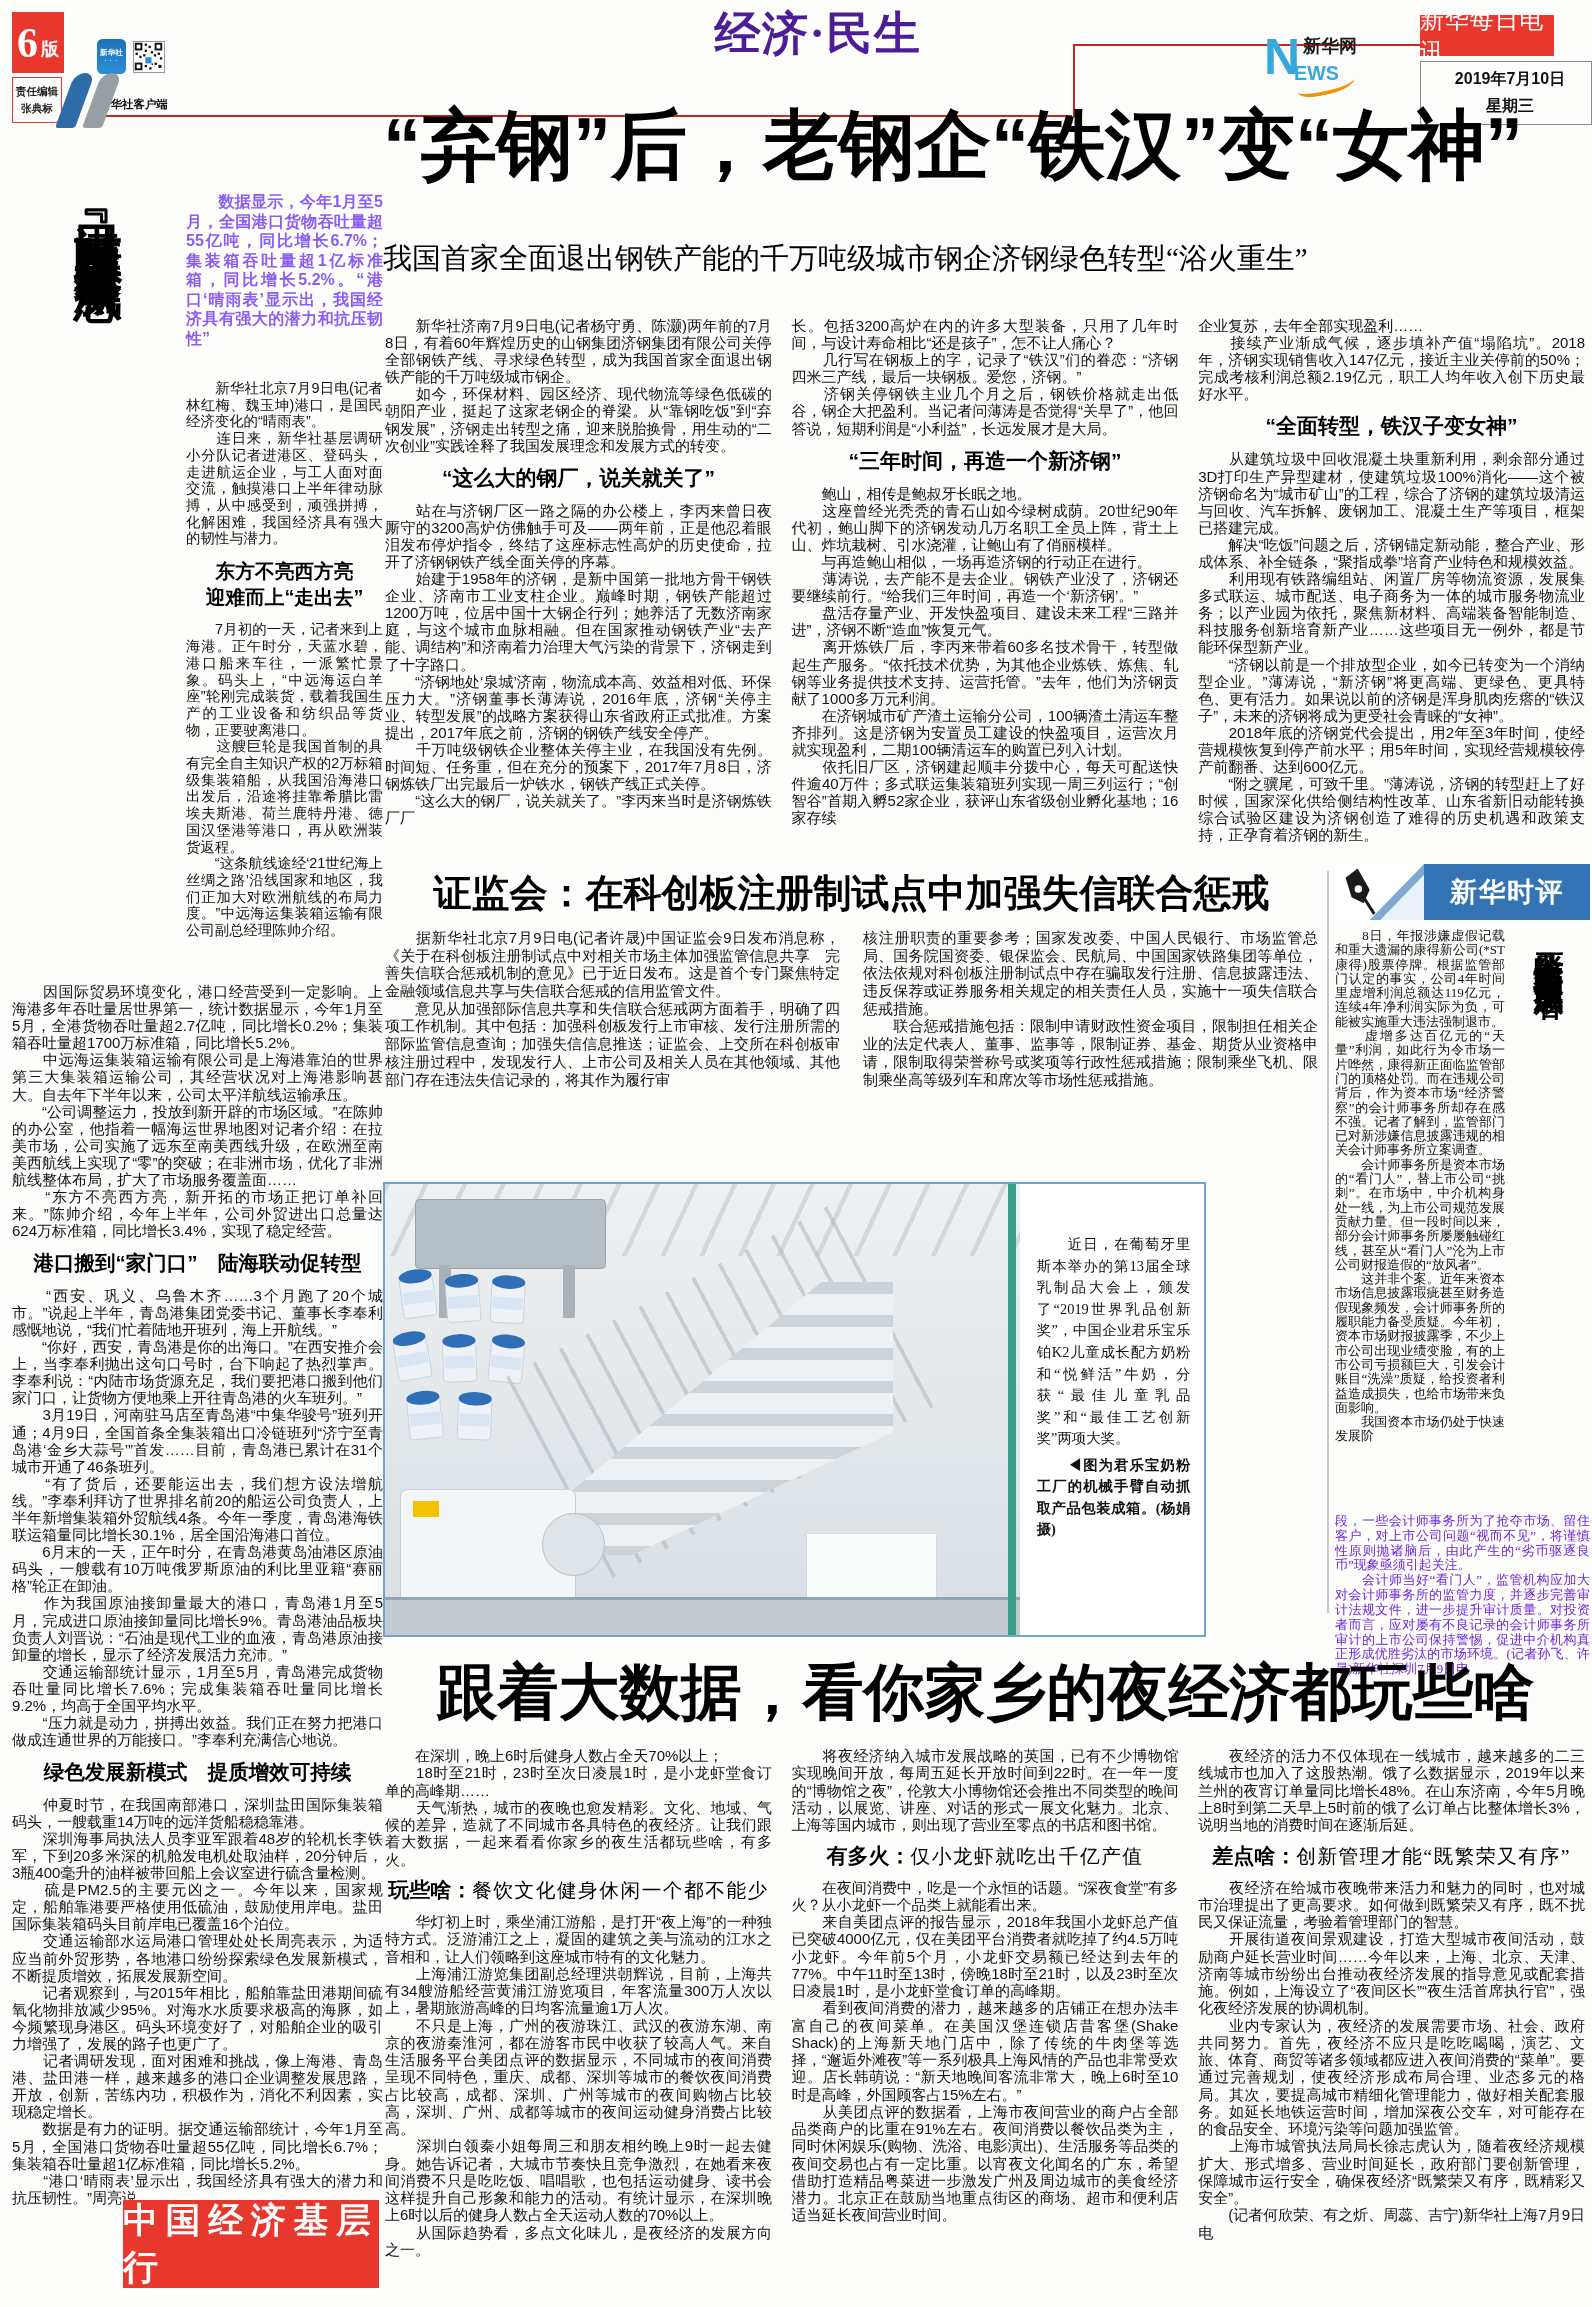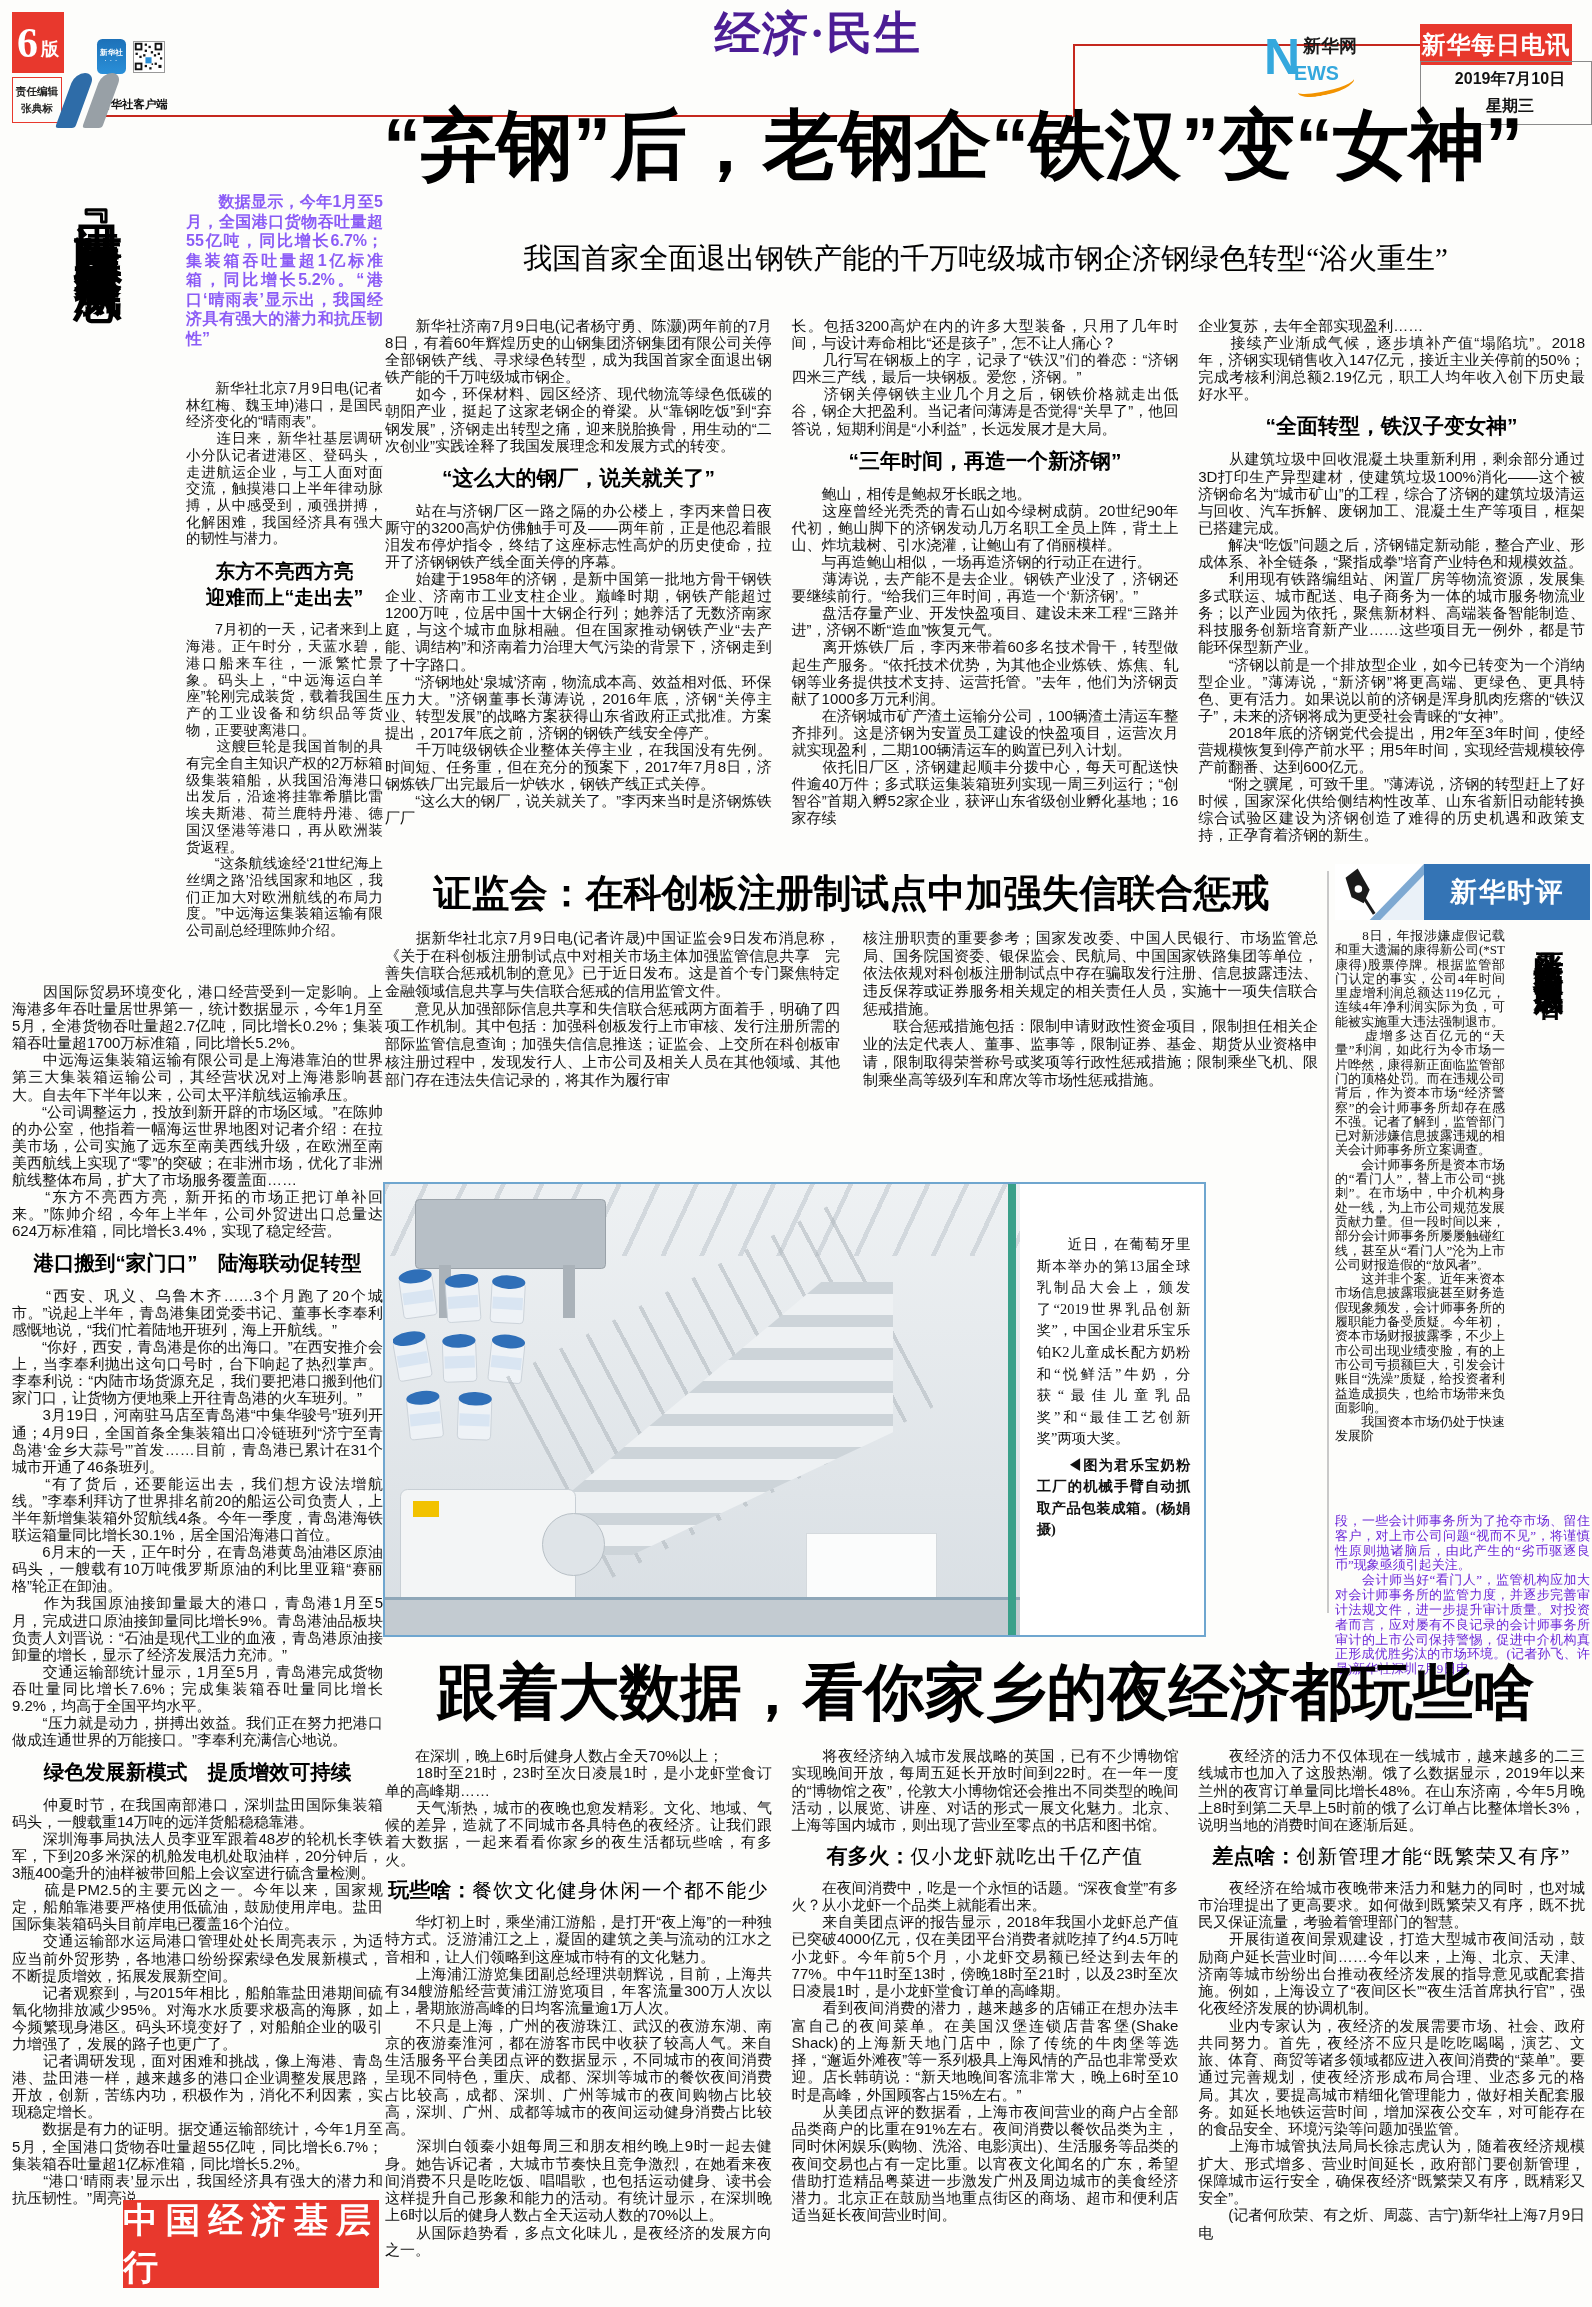--- a/index.html
+++ b/index.html
@@ -25,23 +25,23 @@
     font-size:11.4px;font-weight:bold;color:#111;}
   .hline{position:absolute;background:#c5281e;}
   .section-title{position:absolute;left:636px;top:3px;width:364px;text-align:center;
     font-family:"Liberation Serif",serif;font-size:46px;font-weight:900;color:#4c1d95;letter-spacing:1.5px;}
   .news-logo{position:absolute;left:1264px;top:32px;width:114px;height:72px;}
   .news-logo .n{position:absolute;left:0;top:0;font-size:50px;font-weight:900;color:#35a8dd;line-height:1;}
   .news-logo .ews{position:absolute;left:30px;top:30px;font-size:19.7px;font-weight:900;color:#35a8dd;}
   .news-logo .cn{position:absolute;left:39px;top:1.5px;font-size:18px;font-weight:bold;color:#1a1a1a;}
   .news-logo .swoosh{position:absolute;left:33px;top:44px;width:58px;height:15px;
     border-bottom:4.5px solid #f29300;border-radius:0 0 100% 60%;transform:rotate(-10deg);}
-  .masthead-box{position:absolute;left:1420px;top:15px;width:152px;height:41px;background:#e8382d;
-    color:#fff;font-family:"Liberation Serif",serif;font-size:24px;font-weight:bold;
-    display:flex;align-items:center;justify-content:center;letter-spacing:0.8px;margin-top:9px;}
+  .masthead-box{position:absolute;left:1420px;top:15px;width:134px;height:41px;background:#e8382d;
+    color:#fff;font-family:"Liberation Serif",serif;font-size:24px;font-weight:normal;
+    display:flex;align-items:center;justify-content:center;letter-spacing:0.8px;}
   .date-box{position:absolute;left:1420px;top:61px;width:162px;height:62px;border:1.5px solid #8a8a8a;
     display:flex;flex-direction:column;align-items:center;justify-content:center;gap:6px;
     font-size:16px;font-weight:bold;color:#111;padding-left:8px;}
 
   
   .quote-mark{position:absolute;left:65px;top:73px;display:flex;gap:7.6px;}
   .quote-mark i{display:block;width:19.7px;height:55px;border-radius:12px 12px 3.8px 3.8px;transform:skewX(-20deg);}
   .quote-mark .b1{background:#2e6ca8;}
   .quote-mark .b2{background:#98a0a6;}
   .v-title{position:absolute;left:21px;top:186px;height:780px;width:155px;
@@ -52,21 +52,21 @@
   .narrow-block{position:absolute;left:186px;top:380px;width:197px;font-size:14.4px;line-height:1.16;color:#111;}
   .sub-small{ text-align:center;font-size:19.7px;font-weight:900;line-height:1.35;margin:10.6px 0;color:#000;}
   .full-block{position:absolute;left:12px;top:983px;width:371px;font-size:15px;line-height:1.14;color:#111;}
   .sub-mid{text-align:center;font-size:20.5px;font-weight:900;margin:12px 0;color:#000;}
   .badge{position:absolute;left:123px;top:2200px;width:256px;height:88px;background:#e8382d;color:#fff;
     font-size:35px;font-weight:900;letter-spacing:7.6px;display:flex;align-items:center;justify-content:center;}
 
   
   .main-headline{position:absolute;left:383px;top:95px;width:1205px;
     font-size:76px;font-weight:900;letter-spacing:0;color:#000;white-space:nowrap;}
-  .main-subtitle{position:absolute;left:383px;top:239px;width:1205px;text-align:center;
+  .main-subtitle{position:absolute;left:383px;top:239px;width:1205px;text-align:left;
     font-family:"Liberation Serif",serif;font-size:29px;color:#000;}
   .main-cols{position:absolute;left:385px;top:317px;width:1200px;height:542px;display:flex;gap:19.7px;overflow:hidden;}
   .main-cols .col{flex:1;font-size:15px;line-height:1.14;color:#111;}
   .sub-col{text-align:center;font-size:21px;font-weight:900;margin:12px 0;color:#000;}
 
   
   .csrc-headline{position:absolute;left:385px;top:868px;width:933px;text-align:center;
     font-size:38px;font-weight:900;color:#000;}
   .csrc-cols{position:absolute;left:385px;top:929px;width:933px;display:flex;gap:23px;}
   .csrc-cols .col{flex:1;font-size:15px;line-height:1.18;color:#111;}

